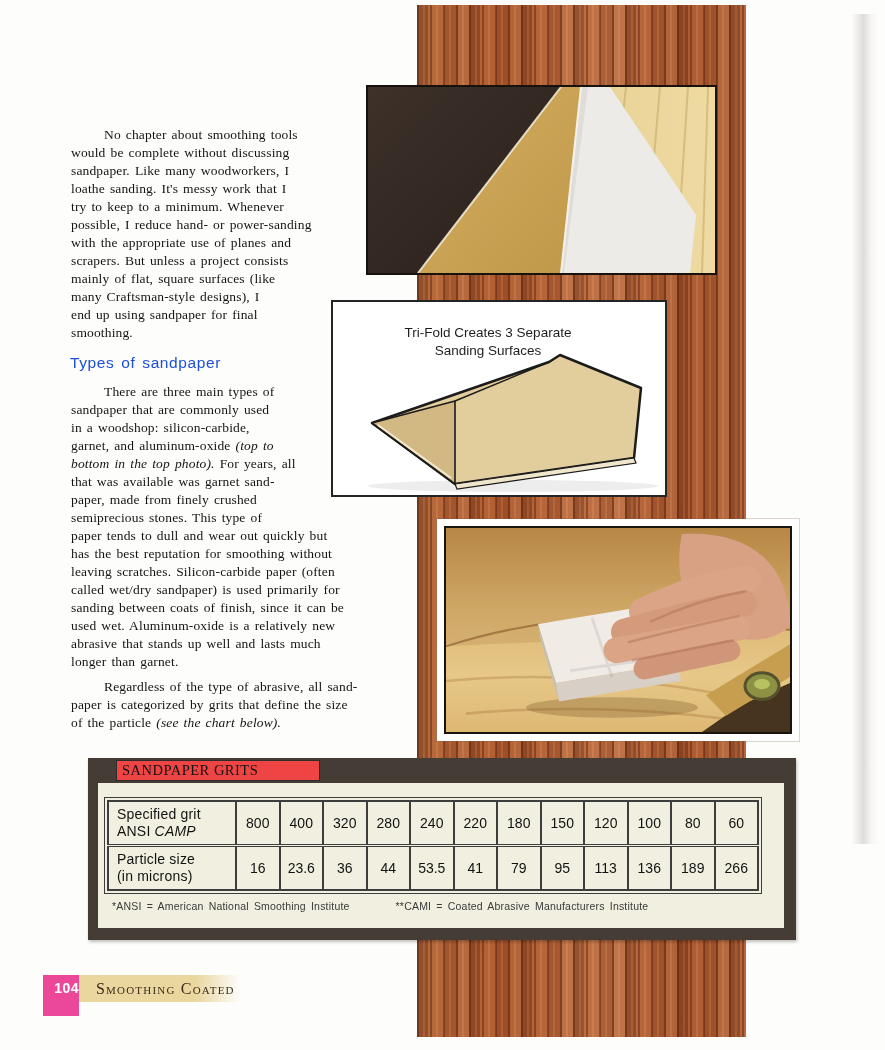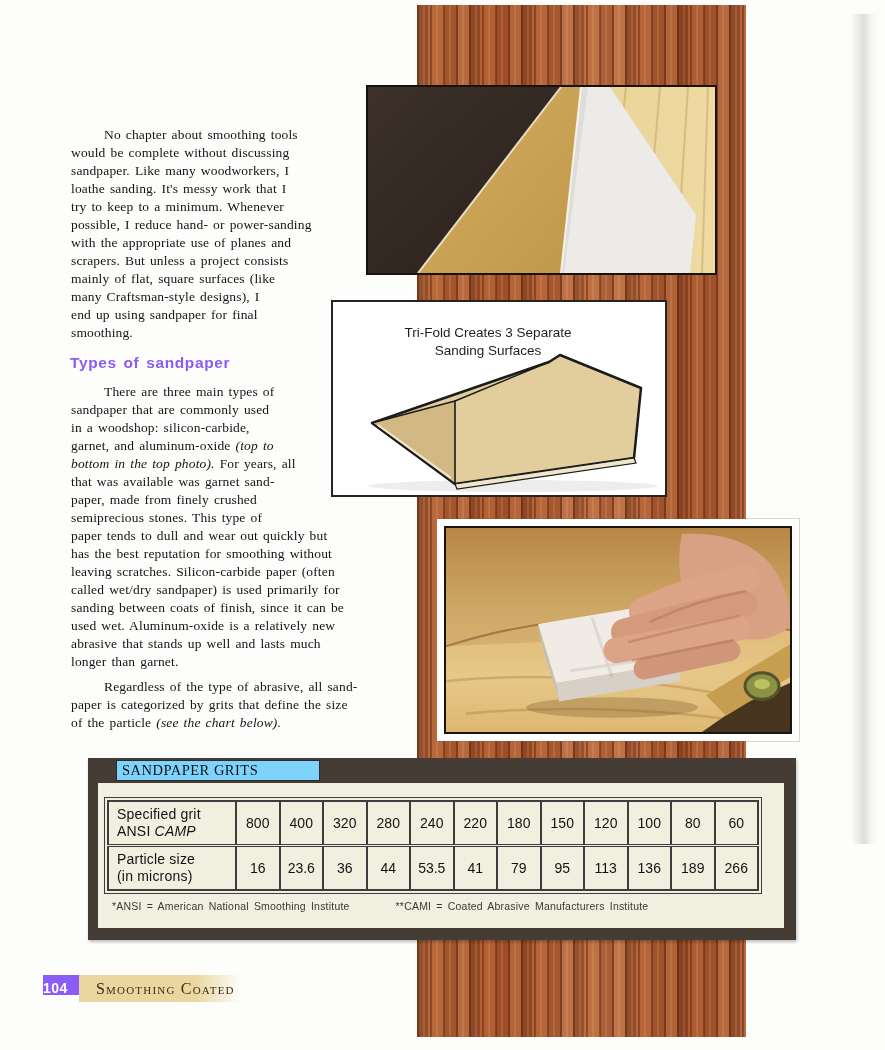--- a/index.html
+++ b/index.html
@@ -28,22 +28,22 @@
   }
   .body-text{
     position:absolute;font-size:13.5px;line-height:18px;letter-spacing:.15px;
     word-spacing:1.5px;white-space:nowrap;text-indent:33px;color:#141414;
   }
   .intro{left:71px;top:126px;}
   .types{left:71px;top:383px;}
   .closing{left:71px;top:671px;margin-top:7px;}
   .subhead{
     position:absolute;left:70px;top:354px;margin:0;
-    font-family:"Liberation Sans", sans-serif;font-size:15.5px;font-weight:700;
-    letter-spacing:.6px;word-spacing:2px;color:#8b5cf6;
+    font-family:"Liberation Sans", sans-serif;font-size:15.5px;font-weight:400;
+    letter-spacing:.6px;word-spacing:2px;color:#1d4ed8;
   }
   
   .photo1{
     position:absolute;left:366px;top:85px;width:351px;height:190px;
     box-sizing:border-box;border:2px solid #17120e;background:#e9d79f;
   }
   .photo1 svg{display:block;width:100%;height:100%;}
   .trifold{
     position:absolute;left:331px;top:300px;width:336px;height:197px;
     box-sizing:border-box;border:2px solid #242424;background:#ffffff;
@@ -63,21 +63,21 @@
   
   .grit-panel{
     position:absolute;left:88px;top:758px;width:708px;height:182px;
     background:#453c35;box-shadow:1px 2px 3px rgba(0,0,0,.25);
   }
   .grit-inner{
     position:absolute;left:10px;right:12px;top:25px;bottom:12px;background:#f1efdf;
   }
   .grit-title{
     position:absolute;left:28px;top:2px;width:197px;height:19px;
-    background:#7dd3fc;border:1px solid #2c2c2c;
+    background:#ef4444;border:1px solid #2c2c2c;
     font-family:"Liberation Serif", serif;font-size:14.5px;line-height:19px;
     letter-spacing:.5px;padding-left:5px;box-sizing:content-box;color:#111;
   }
   table.grit{
     position:absolute;left:19px;top:42px;border-collapse:collapse;table-layout:fixed;
     width:650px;outline:1px solid #3d3d3d;outline-offset:2px;
     font-family:"Liberation Sans", sans-serif;
   }
   table.grit td, table.grit th{
     border:2px solid #3d3d3d;height:42px;text-align:center;
@@ -89,23 +89,23 @@
     letter-spacing:.2px;text-indent:0;white-space:nowrap;
   }
   .footnotes{
     position:absolute;left:24px;top:142px;white-space:nowrap;
     font-family:"Liberation Sans", sans-serif;font-size:10.5px;color:#3a3a3a;
     word-spacing:2px;letter-spacing:.2px;
   }
   .footnotes span{margin-right:46px;}
   
   .pagenum{
-    position:absolute;left:43px;top:975px;width:36px;height:20px;
-    background:#8b5cf6;color:#ffffff;font-family:"Liberation Sans", sans-serif;
-    font-size:14px;font-weight:700;text-align:left;line-height:27px;letter-spacing:.5px;
+    position:absolute;left:43px;top:975px;width:36px;height:41px;
+    background:#ec4899;color:#ffffff;font-family:"Liberation Sans", sans-serif;
+    font-size:14px;font-weight:700;text-align:right;line-height:27px;letter-spacing:.5px;
   }
   .footer-bar{
     position:absolute;left:79px;top:975px;width:162px;height:27px;
     background:linear-gradient(90deg,#ead7a0 0%, #ead7a0 72%, rgba(234,215,160,0) 100%);
   }
   .footer-bar span{
     display:block;padding-left:17px;line-height:27px;
     font-family:"Liberation Serif", serif;font-variant:small-caps;
     font-size:16px;letter-spacing:1.2px;color:#3a2c1a;
   }

